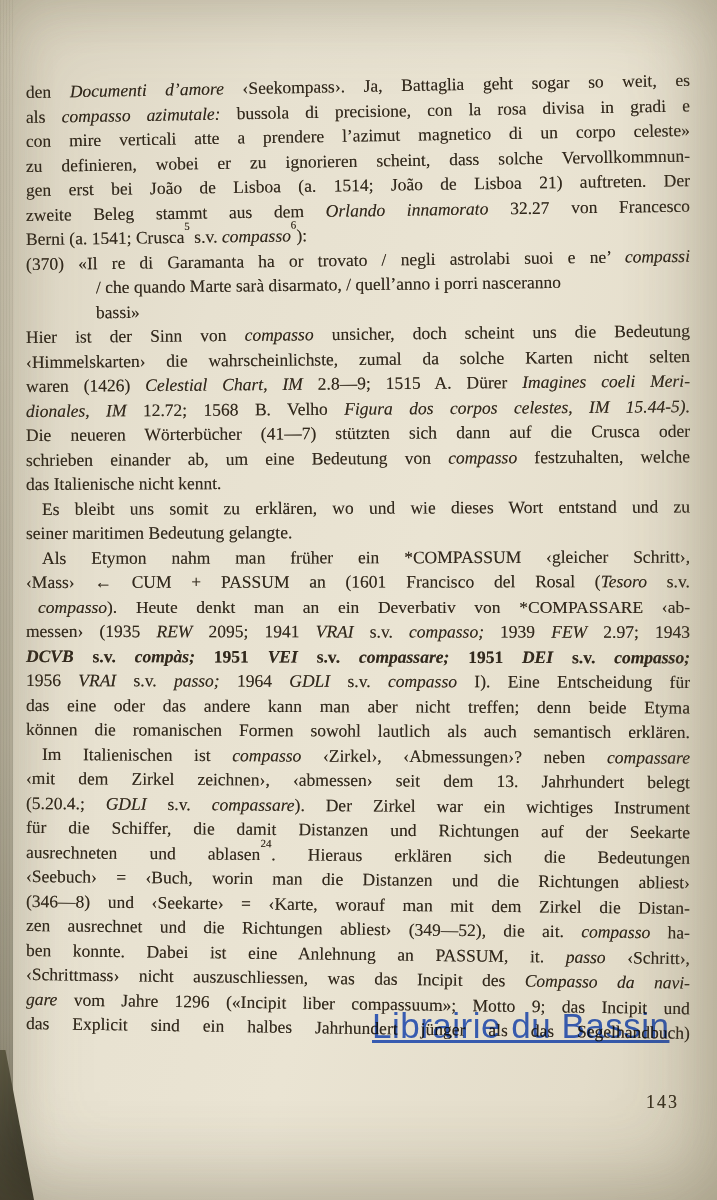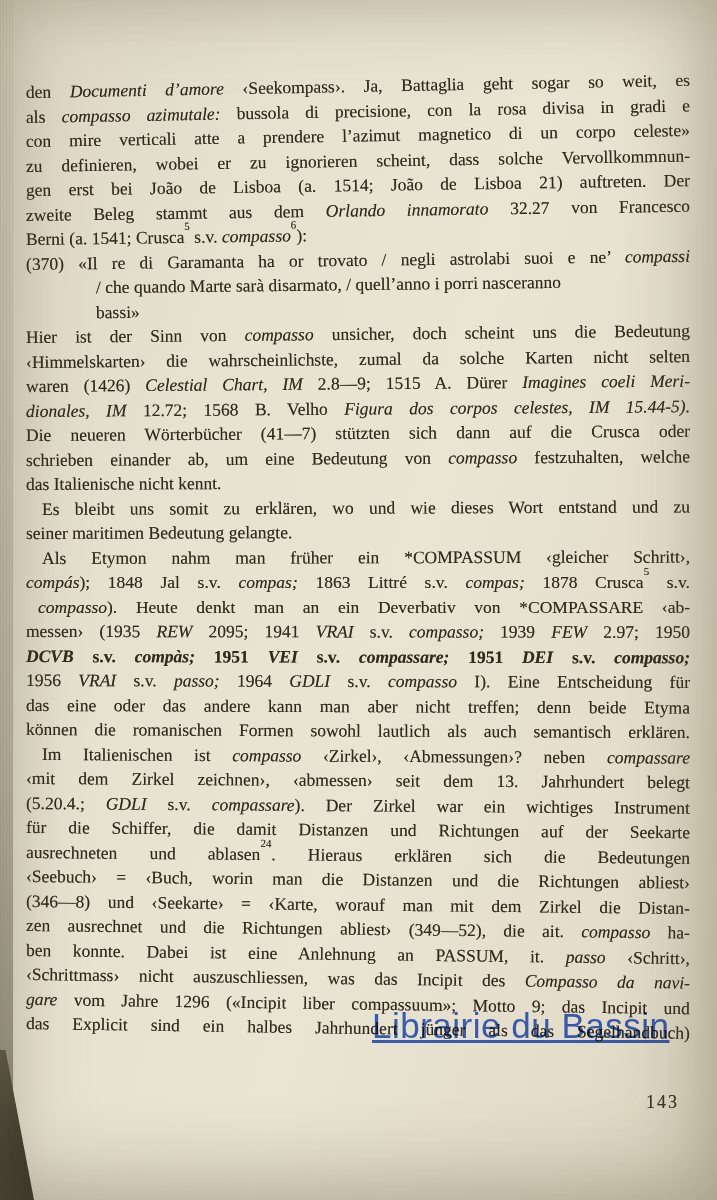--- a/index.html
+++ b/index.html
@@ -65,23 +65,23 @@
       <div class="line just" style="transform: rotate(-0.563deg);"><span>Hier ist der Sinn von </span><span class="it">compasso</span><span> unsicher, doch scheint uns die Bedeutung</span></div>
       <div class="line just" style="transform: rotate(-0.514deg);"><span>‹Himmelskarten› die wahrscheinlichste, zumal da solche Karten nicht selten</span></div>
       <div class="line just" style="transform: rotate(-0.465deg);"><span>waren (1426) </span><span class="it">Celestial Chart, IM</span><span> 2.8—9; 1515 A. Dürer </span><span class="it">Imagines coeli Meri-</span></div>
       <div class="line just" style="transform: rotate(-0.417deg);"><span class="it">dionales, IM</span><span> 12.72; 1568 B. Velho </span><span class="it">Figura dos corpos celestes, IM</span><span class="it"> 15.44-5).</span></div>
       <div class="line just" style="transform: rotate(-0.368deg);"><span>Die neueren Wörterbücher (41—7) stützten sich dann auf die Crusca oder</span></div>
       <div class="line just" style="transform: rotate(-0.319deg);"><span>schrieben einander ab, um eine Bedeutung von </span><span class="it">compasso</span><span> festzuhalten, welche</span></div>
       <div class="line" style="transform: rotate(-0.271deg);"><span>das Italienische nicht kennt.</span></div>
       <div class="line just" style="padding-left: 16px; transform: rotate(-0.222deg);"><span>Es bleibt uns somit zu erklären, wo und wie dieses Wort entstand und zu</span></div>
       <div class="line" style="transform: rotate(-0.173deg);"><span>seiner maritimen Bedeutung gelangte.</span></div>
       <div class="line just" style="padding-left: 16px; transform: rotate(-0.124deg);"><span>Als Etymon nahm man früher ein *COMPASSUM ‹gleicher Schritt›,</span></div>
-      <div class="line just" style="transform: rotate(-0.027deg);"><span class="it">compás</span><span>); 1848 Jal s.v. </span><span class="it">compas;</span><span> 1863 Littré s.v. </span><span class="it">compas;</span><span> 1878 Crusca</span><sup>5</sup><span> s.v.</span></div>
+      <div class="line just" style="transform: rotate(-0.076deg);"><span>‹Mass› ← CUM + PASSUM an (1601 Francisco del Rosal (</span><span class="it">Tesoro</span><span> s.v.</span></div>
       <div class="line just" style="transform: rotate(0.022deg); margin-left: 12px;"><span class="it">compasso</span><span>). Heute denkt man an ein Deverbativ von *COMPASSARE ‹ab-</span></div>
-      <div class="line just" style="transform: rotate(0.071deg);"><span>messen› (1935 </span><span class="it">REW</span><span> 2095; 1941 </span><span class="it">VRAI</span><span> s.v. </span><span class="it">compasso;</span><span> 1939 </span><span class="it">FEW</span><span> 2.97; 1950</span></div>
+      <div class="line just" style="transform: rotate(0.071deg);"><span>messen› (1935 </span><span class="it">REW</span><span> 2095; 1941 </span><span class="it">VRAI</span><span> s.v. </span><span class="it">compasso;</span><span> 1939 </span><span class="it">FEW</span><span> 2.97; 1943</span></div>
       <div class="line just" style="transform: rotate(0.119deg); font-weight: bold;"><span class="it">DCVB</span><span> s.v. </span><span class="it">compàs;</span><span> 1951 </span><span class="it">VEI</span><span> s.v. </span><span class="it">compassare;</span><span> 1951 </span><span class="it">DEI</span><span> s.v. </span><span class="it">compasso;</span></div>
       <div class="line just" style="transform: rotate(0.168deg);"><span>1956 </span><span class="it">VRAI</span><span> s.v. </span><span class="it">passo;</span><span> 1964 </span><span class="it">GDLI</span><span> s.v. </span><span class="it">compasso</span><span> I). Eine Entscheidung für</span></div>
       <div class="line just" style="transform: rotate(0.217deg);"><span>das eine oder das andere kann man aber nicht treffen; denn beide Etyma</span></div>
       <div class="line just" style="transform: rotate(0.265deg);"><span>können die romanischen Formen sowohl lautlich als auch semantisch erklären.</span></div>
       <div class="line just" style="padding-left: 16px; transform: rotate(0.314deg);"><span>Im Italienischen ist </span><span class="it">compasso</span><span> ‹Zirkel›, ‹Abmessungen›? neben </span><span class="it">compassare</span></div>
       <div class="line just" style="transform: rotate(0.363deg);"><span>‹mit dem Zirkel zeichnen›, ‹abmessen› seit dem 13. Jahrhundert belegt</span></div>
       <div class="line just" style="transform: rotate(0.412deg);"><span>(5.20.4.; </span><span class="it">GDLI</span><span> s.v. </span><span class="it">compassare</span><span>). Der Zirkel war ein wichtiges Instrument</span></div>
       <div class="line just" style="transform: rotate(0.46deg);"><span>für die Schiffer, die damit Distanzen und Richtungen auf der Seekarte</span></div>
       <div class="line just" style="transform: rotate(0.509deg);"><span>ausrechneten und ablasen</span><sup>24</sup><span>. Hieraus erklären sich die Bedeutungen</span></div>
       <div class="line just" style="transform: rotate(0.558deg);"><span>‹Seebuch› = ‹Buch, worin man die Distanzen und die Richtungen abliest›</span></div>

